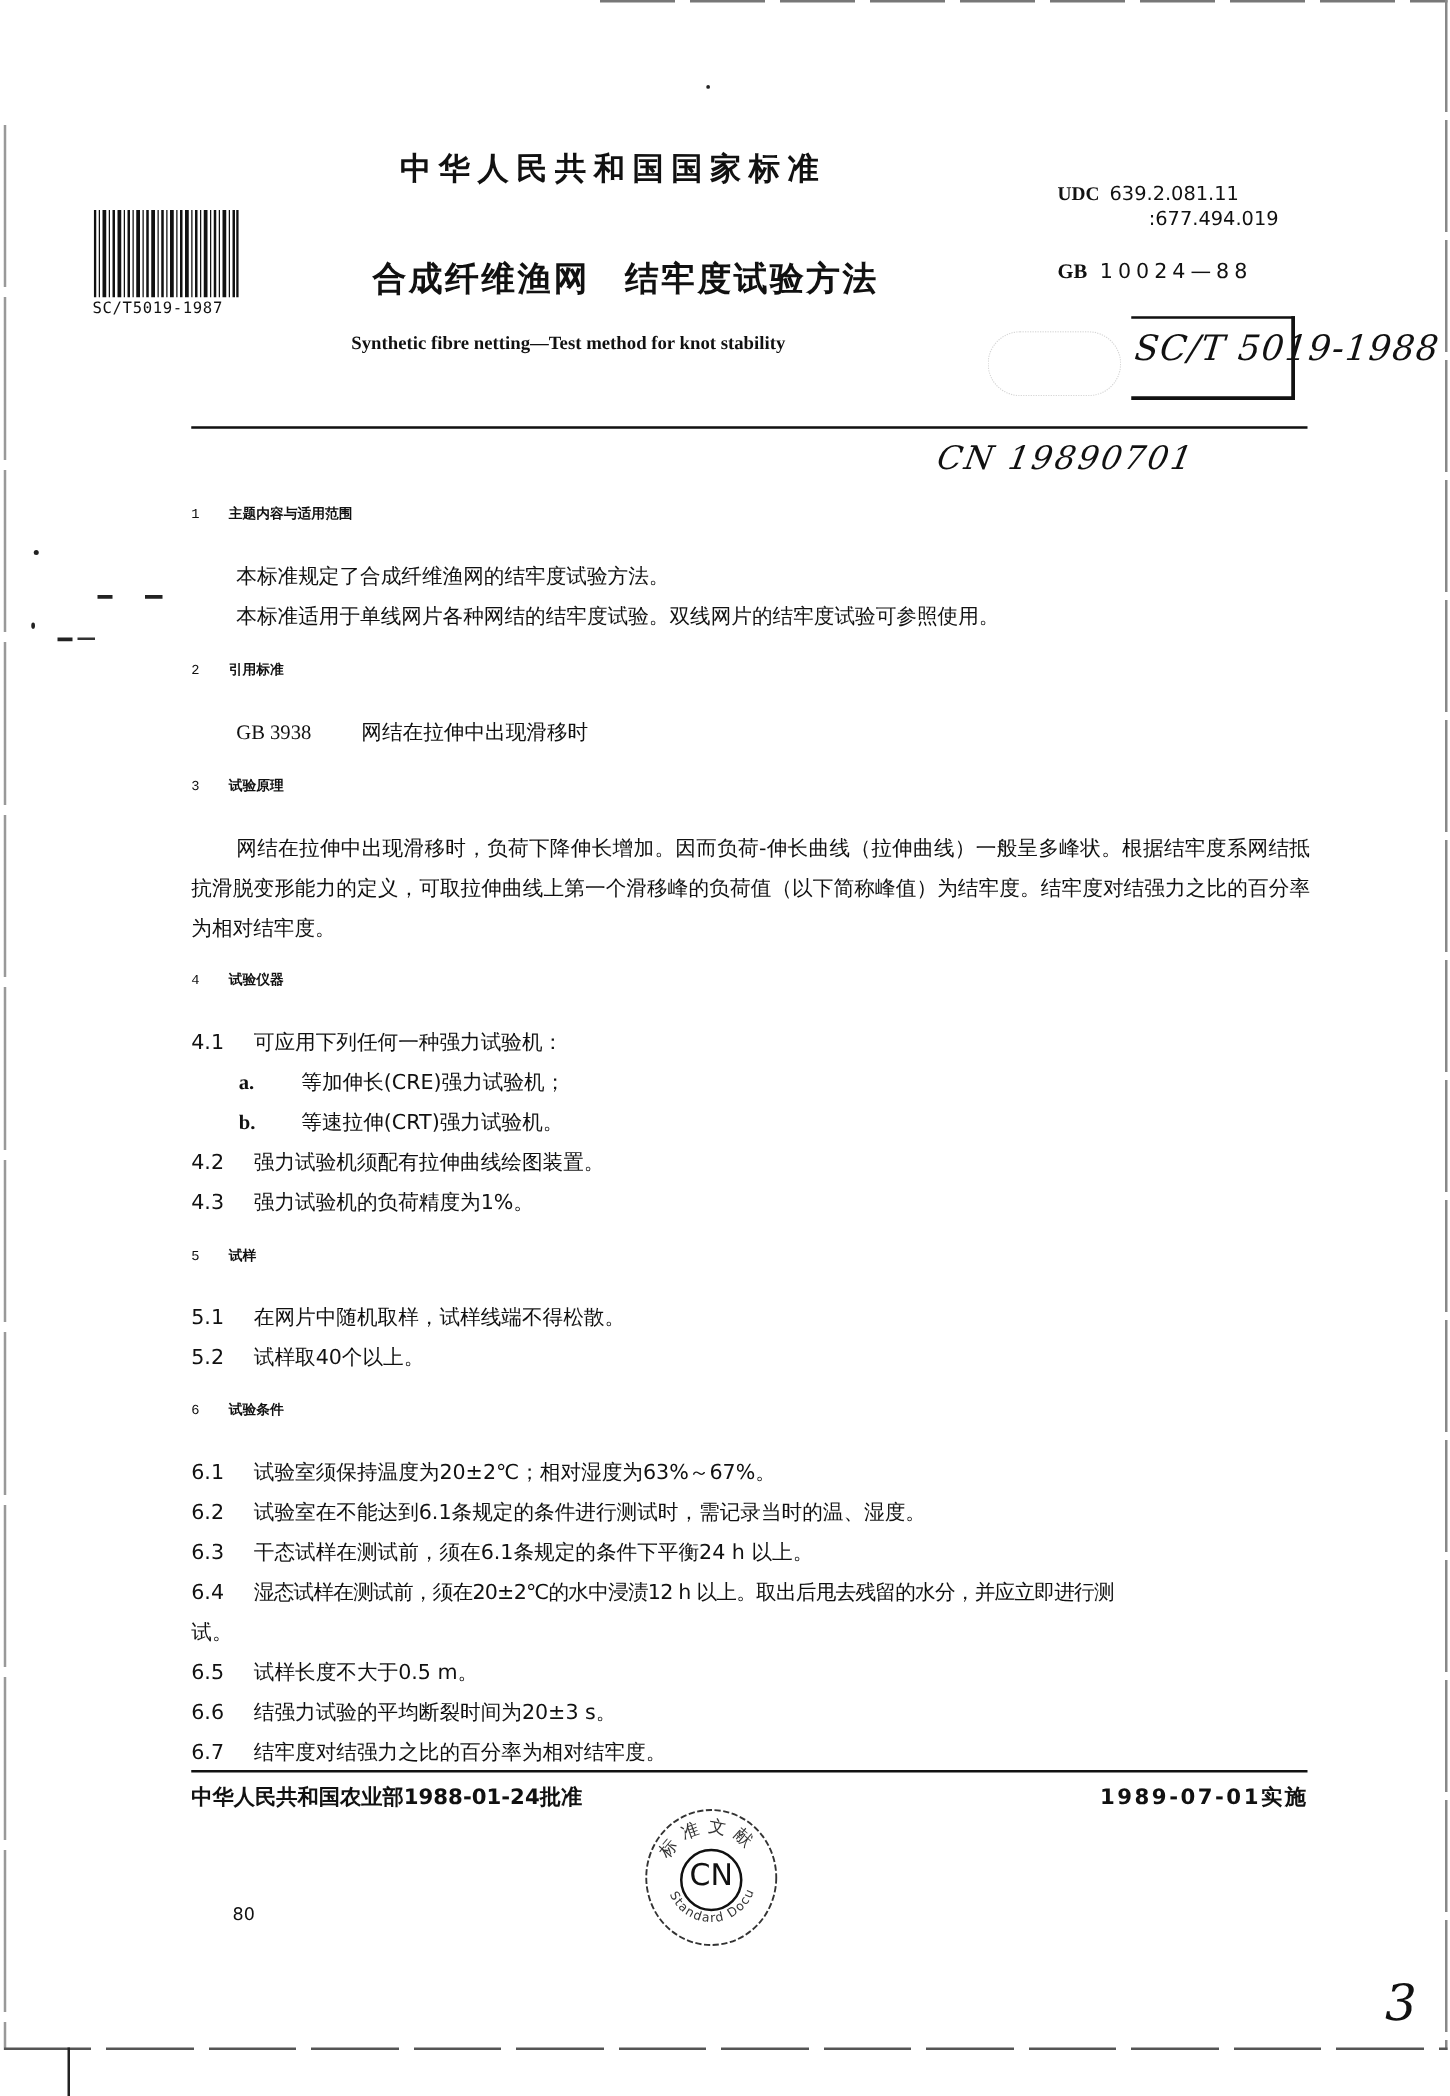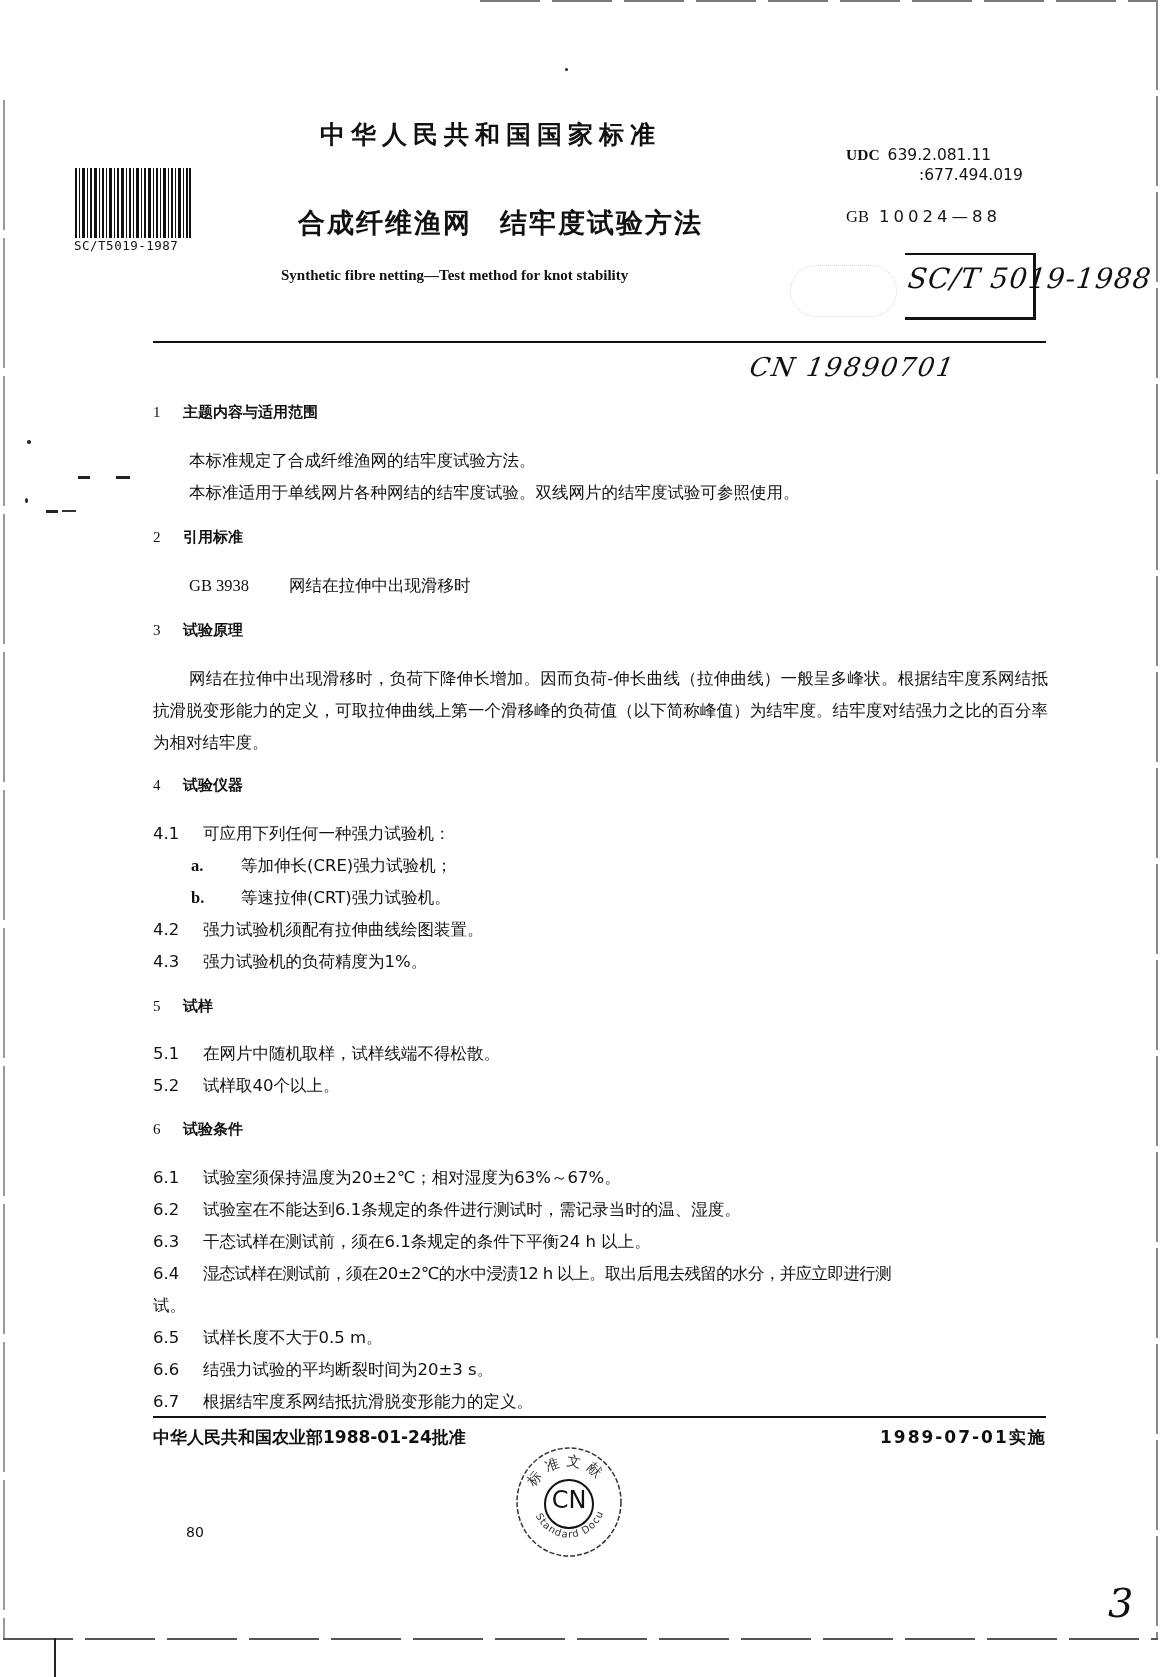--- a/index.html
+++ b/index.html
@@ -27,36 +27,36 @@
   .main-title .gap { display:inline-block; width:28px; }
   .en-title { left:281px; top:267px; font-size:15px; font-weight:bold;text-align:right; }
 
   .barcode { left:75px; top:168px; width:116px; height:70px; }
   .barcode-label { left:74px; top:238px; font-size:12.5px; letter-spacing:0.5px; }
 
   .udc { left:846px; top:146px; font-size:15.5px; }
   .udc b { font-family:"Liberation Serif", serif; font-weight:bold; margin-right:8px; }
   .udc2 { left:919px; top:166px; font-size:15.5px; }
   .gb-code { left:846px; top:207px; font-size:16.5px; }
-  .gb-code b { font-family:"Liberation Serif", serif; font-weight:normal; margin-right:10px; }
+  .gb-code b { font-family:"Liberation Serif", serif; font-weight:bold; margin-right:10px; }
   .gb-code span { letter-spacing:4px; }
 
   .hand-box { left:905px; top:253px; width:128px; height:62px;
     border-right:3px solid #111; border-bottom:3px solid #111; border-top:2px solid #111; }
   .hand-code { left:908px; top:262px; font-size:28px; font-style:italic;
     font-family:"DejaVu Serif", serif; letter-spacing:1px; transform:skewX(-6deg); }
   .stamp-smudge { left:790px; top:265px; width:105px; height:50px;
     border:1px dotted #bbb; border-radius:30px; opacity:0.6; }
 
   .top-rule { left:153px; top:341px; width:893px; height:2px; background:#111; }
   .hand-cn { left:750px; top:352px; font-size:26px; font-style:italic; transform:skewX(-10deg);
     font-family:"DejaVu Serif", serif; letter-spacing:2px; }
 
   
-  .h { font-family:Liberation Serif, serif; font-weight:bold; font-size:15px; }
+  .h { font-family:Liberation Mono, monospace; font-weight:bold; font-size:11px; }
   .h .num { display:inline-block; width:30px; font-weight:normal; }
   .p { font-family:"DejaVu Sans", sans-serif; font-size:16.5px; }
   .item .num { display:inline-block; width:50px; }
   .para { left:153px; width:895px; font-family:"DejaVu Sans", sans-serif; font-size:16.5px;
     line-height:32px; text-indent:36px; text-align:justify; }
 
   .foot-rule { left:153px; top:1416px; width:893px; height:2px; background:#111; }
   .approve { left:153px; top:1426px; font-family:"DejaVu Sans", sans-serif; font-weight:bold; font-size:17px; }
   .effective { left:880px; top:1426px; font-family:"DejaVu Sans", sans-serif; font-weight:bold; font-size:17px; letter-spacing:2px; }
 
@@ -175,21 +175,21 @@
 <div class="abs h" style="left:153px;top:1120px">
   <span class="num">6</span><span>试验条件</span>
 </div>
 <div class="abs p item" style="left:153px;top:1167px"><span class="num">6.1</span><span>试验室须保持温度为20±2℃；相对湿度为63%～67%。</span></div>
 <div class="abs p item" style="left:153px;top:1199px"><span class="num">6.2</span><span>试验室在不能达到6.1条规定的条件进行测试时，需记录当时的温、湿度。</span></div>
 <div class="abs p item" style="left:153px;top:1231px"><span class="num">6.3</span><span>干态试样在测试前，须在6.1条规定的条件下平衡24 h 以上。</span></div>
 <div class="abs p item" style="left:153px;top:1263px;white-space:nowrap"><span class="num">6.4</span><span style="letter-spacing:-0.6px">湿态试样在测试前，须在20±2℃的水中浸渍12 h 以上。取出后甩去残留的水分，并应立即进行测</span></div>
 <div class="abs p" style="left:153px;top:1295px">试。</div>
 <div class="abs p item" style="left:153px;top:1327px"><span class="num">6.5</span><span>试样长度不大于0.5 m。</span></div>
 <div class="abs p item" style="left:153px;top:1359px"><span class="num">6.6</span><span>结强力试验的平均断裂时间为20±3 s。</span></div>
-<div class="abs p item" style="left:153px;top:1391px"><span class="num">6.7</span><span>根据结牢度系网结抵抗滑脱变形能力的定义。</span></div>
+<div class="abs p item" style="left:153px;top:1391px"><span class="num">6.7</span><span>结牢度对结强力之比的百分率为相对结牢度。</span></div>
 
 <div class="abs foot-rule"></div>
 <div class="abs approve">中华人民共和国农业部1988-01-24批准</div>
 <div class="abs effective">1989-07-01实施</div>
 
 <div class="abs stamp">
   <svg width="110" height="112" viewBox="0 0 110 112">
     <ellipse cx="55" cy="56" rx="52" ry="54" fill="none" stroke="#333" stroke-width="1.5" stroke-dasharray="5 2"></ellipse>
     <circle cx="55" cy="58" r="24" fill="none" stroke="#111" stroke-width="2"></circle>
     <path id="stampTop" d="M 17 58 A 38 38 0 0 1 93 58" fill="none"></path>

